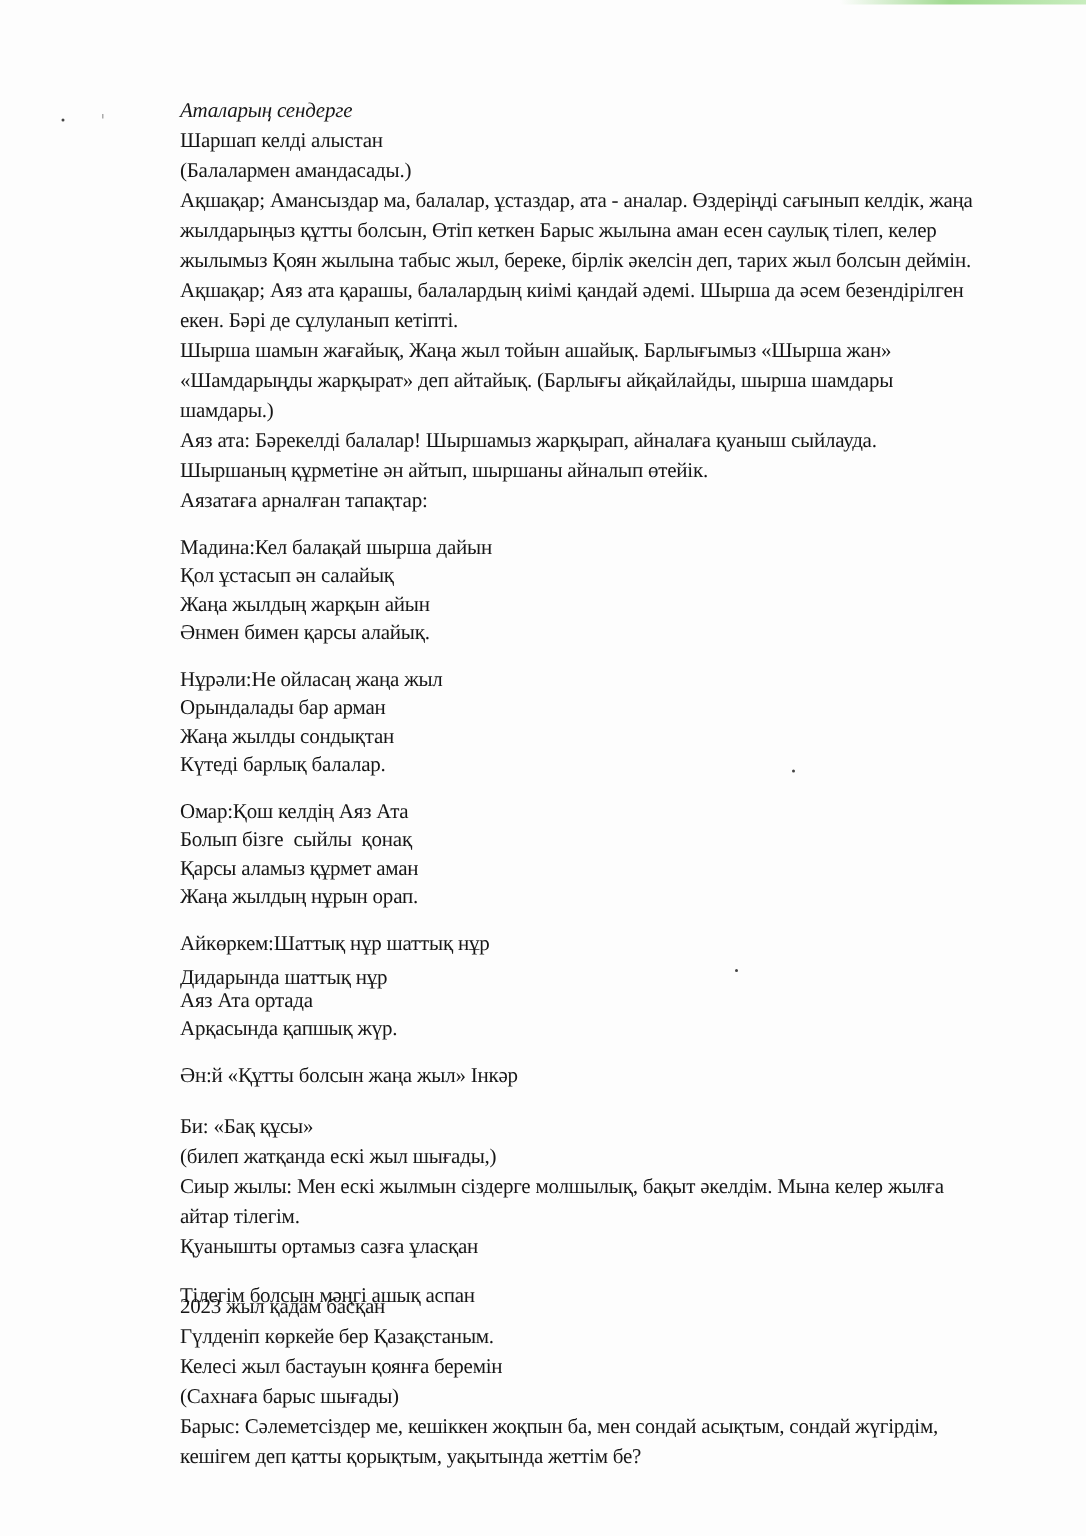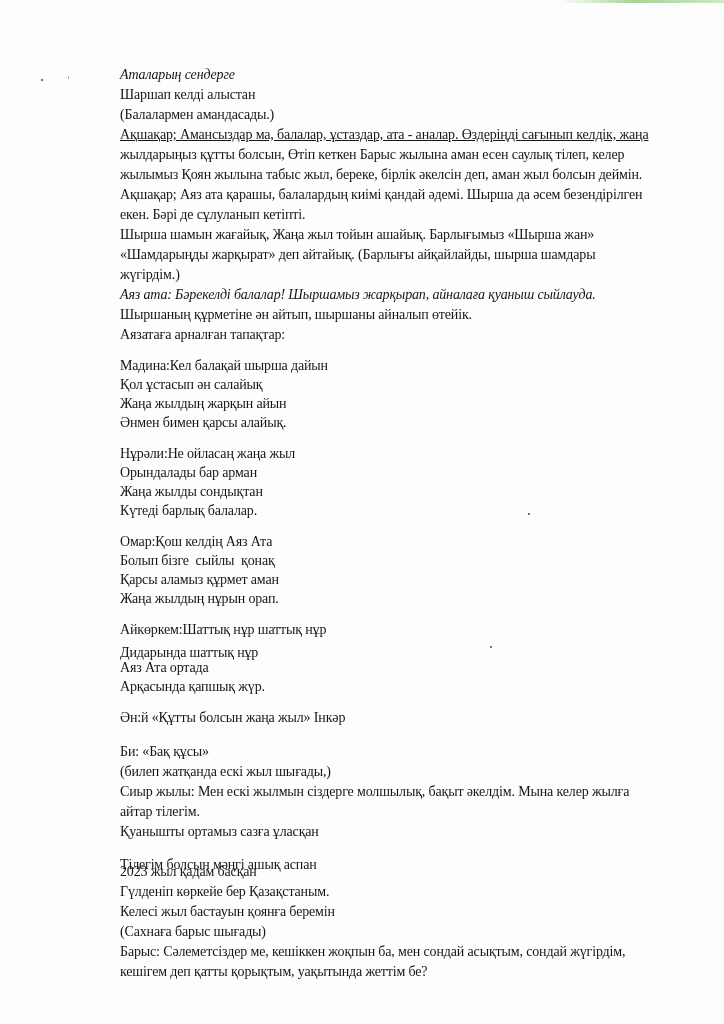--- a/index.html
+++ b/index.html
@@ -62,29 +62,29 @@
   <div class="speck" style="left:41px; top:79px;"></div>
   <div class="speck light" style="left:68px; top:76px;"></div>
   <div class="speck" style="left:528px; top:513px;"></div>
   <div class="speck" style="left:490px; top:646px;"></div>
 
   <div class="text" style="top:0;">
 
     <div class="line" style="top:66px;font-style:italic;">Аталарың сендерге</div>
     <div class="line" style="top:86px;">Шаршап келді алыстан</div>
     <div class="line" style="top:106px;">(Балалармен амандасады.)</div>
-    <div class="line" style="top:126px;text-decoration:underline;">Ақшақар; Амансыздар ма, балалар, ұстаздар, ата - аналар. Өздеріңді сағынып келдік, жаңа</div>
+    <div class="line" style="top:126px;">Ақшақар; Амансыздар ма, балалар, ұстаздар, ата - аналар. Өздеріңді сағынып келдік, жаңа</div>
     <div class="line" style="top:146px;">жылдарыңыз құтты болсын, Өтіп кеткен Барыс жылына аман есен саулық тілеп, келер</div>
-    <div class="line" style="top:166px;">жылымыз Қоян жылына табыс жыл, береке, бірлік әкелсін деп, аман жыл болсын деймін.</div>
+    <div class="line" style="top:166px;">жылымыз Қоян жылына табыс жыл, береке, бірлік әкелсін деп, тарих жыл болсын деймін.</div>
     <div class="line" style="top:186px;">Ақшақар; Аяз ата қарашы, балалардың киімі қандай әдемі. Шырша да әсем безендірілген</div>
     <div class="line" style="top:206px;">екен. Бәрі де сұлуланып кетіпті.</div>
     <div class="line" style="top:226px;">Шырша шамын жағайық, Жаңа жыл тойын ашайық. Барлығымыз «Шырша жан»</div>
     <div class="line" style="top:246px;">«Шамдарыңды жарқырат» деп айтайық. (Барлығы айқайлайды, шырша шамдары</div>
-    <div class="line" style="top:266px;">жүгірдім.)</div>
-    <div class="line" style="top:286px;font-style:italic;">Аяз ата: Бәрекелді балалар! Шыршамыз жарқырап, айналаға қуаныш сыйлауда.</div>
+    <div class="line" style="top:266px;">шамдары.)</div>
+    <div class="line" style="top:286px;">Аяз ата: Бәрекелді балалар! Шыршамыз жарқырап, айналаға қуаныш сыйлауда.</div>
     <div class="line" style="top:306px;">Шыршаның құрметіне ән айтып, шыршаны айналып өтейік.</div>
     <div class="line" style="top:326px;">Аязатаға арналған тапақтар:</div>
 
     <div class="line" style="top:357px;">
       <span class="b">Мадина:</span><span>Кел балақай шырша дайын</span>
     </div>
     <div class="line" style="top:376px;">Қол ұстасып ән салайық</div>
     <div class="line" style="top:395px;">Жаңа жылдың жарқын айын</div>
     <div class="line" style="top:414px;">Әнмен бимен қарсы алайық.</div>
 

